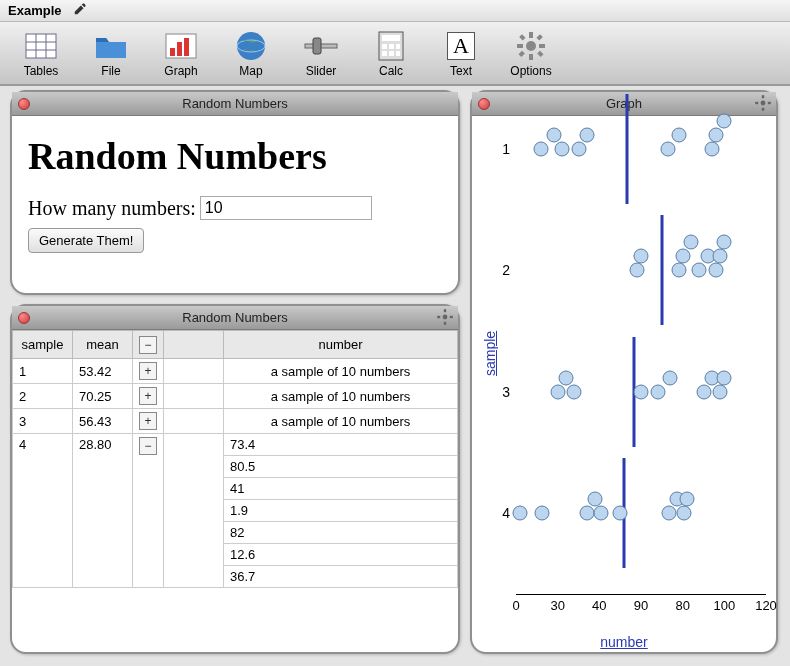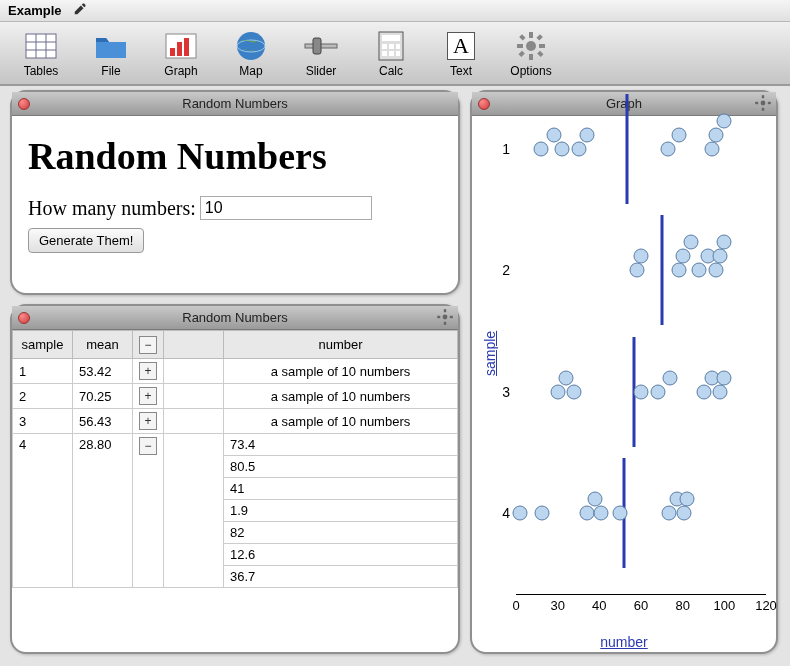--- a/index.html
+++ b/index.html
@@ -318,21 +318,21 @@
       </span>
     </div>
     <div class="body">
       <div class="axis-label" style="left:10px; top:260px; transform:rotate(-90deg); transform-origin:left top;">sample</div>
       <div class="axis-label x-axis-label">number</div>
       <div class="plot" id="plot">
           <div class="axis-line" style="left: 0px; right: 0px; height: 1px; top: 468px; background: rgb(0, 0, 0);"></div>
           <div class="xtick" style="left: 0px; top: 468px;">0</div>
           <div class="xtick" style="left: 41.6667px; top: 468px;">30</div>
           <div class="xtick" style="left: 83.3333px; top: 468px;">40</div>
-          <div class="xtick" style="left: 125px; top: 468px;">60</div>
+          <div class="xtick" style="left: 125px; top: 468px;">90</div>
           <div class="xtick" style="left: 166.667px; top: 468px;">80</div>
           <div class="xtick" style="left: 208.333px; top: 468px;">100</div>
           <div class="xtick" style="left: 250px; top: 468px;">120</div>
           <div class="ytick" style="top: 22.75px;">1</div>
           <div class="ytick" style="top: 144.25px;">2</div>
           <div class="ytick" style="top: 265.75px;">3</div>
           <div class="ytick" style="top: 387.25px;">4</div>
           <div class="meanbar" style="left: 111.292px; top: -32.25px; height: 110px;"></div>
           <div class="dotpt" style="left: 25px; top: 22.75px;"></div>
           <div class="dotpt" style="left: 37.5px; top: 8.75px;"></div>

